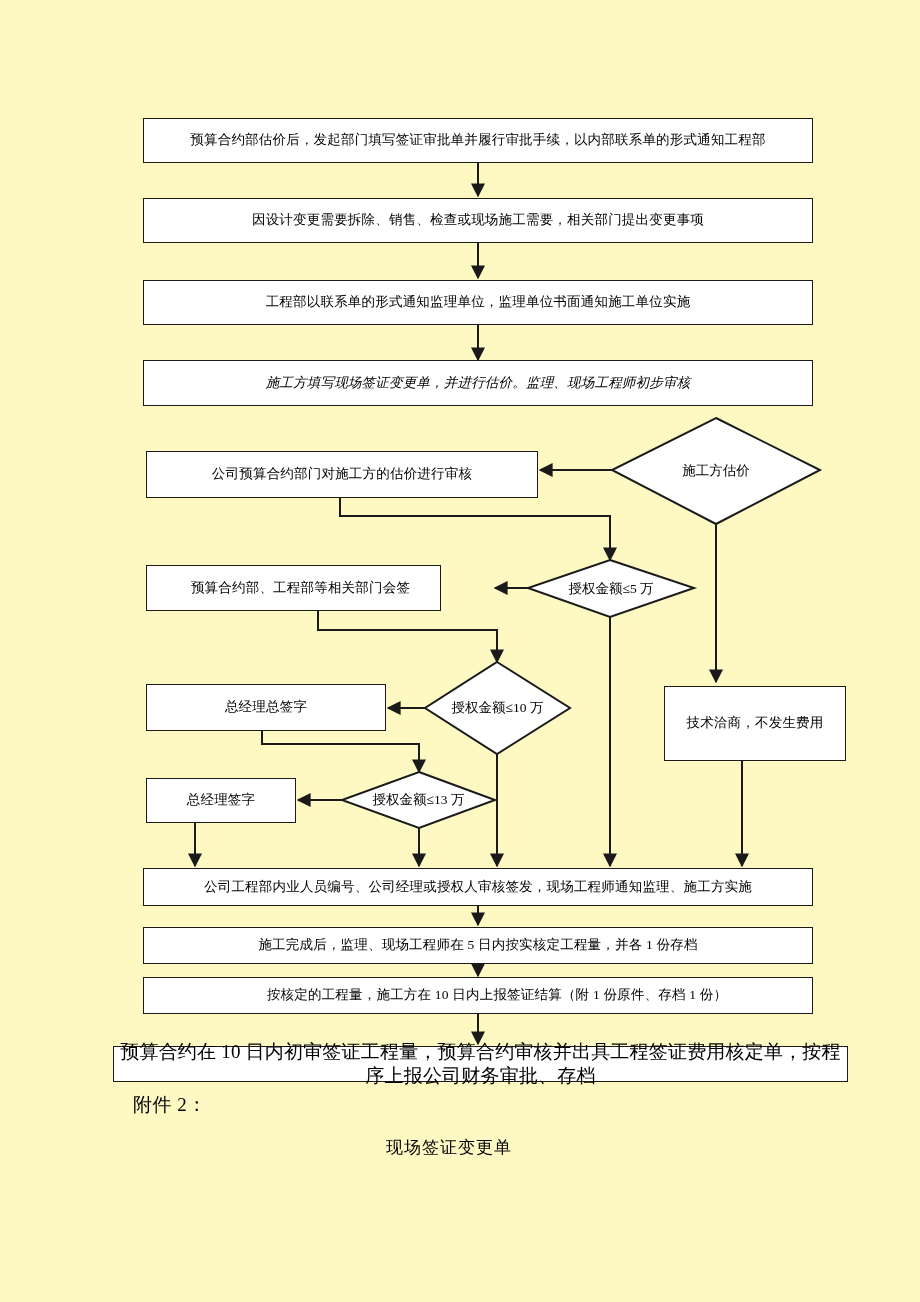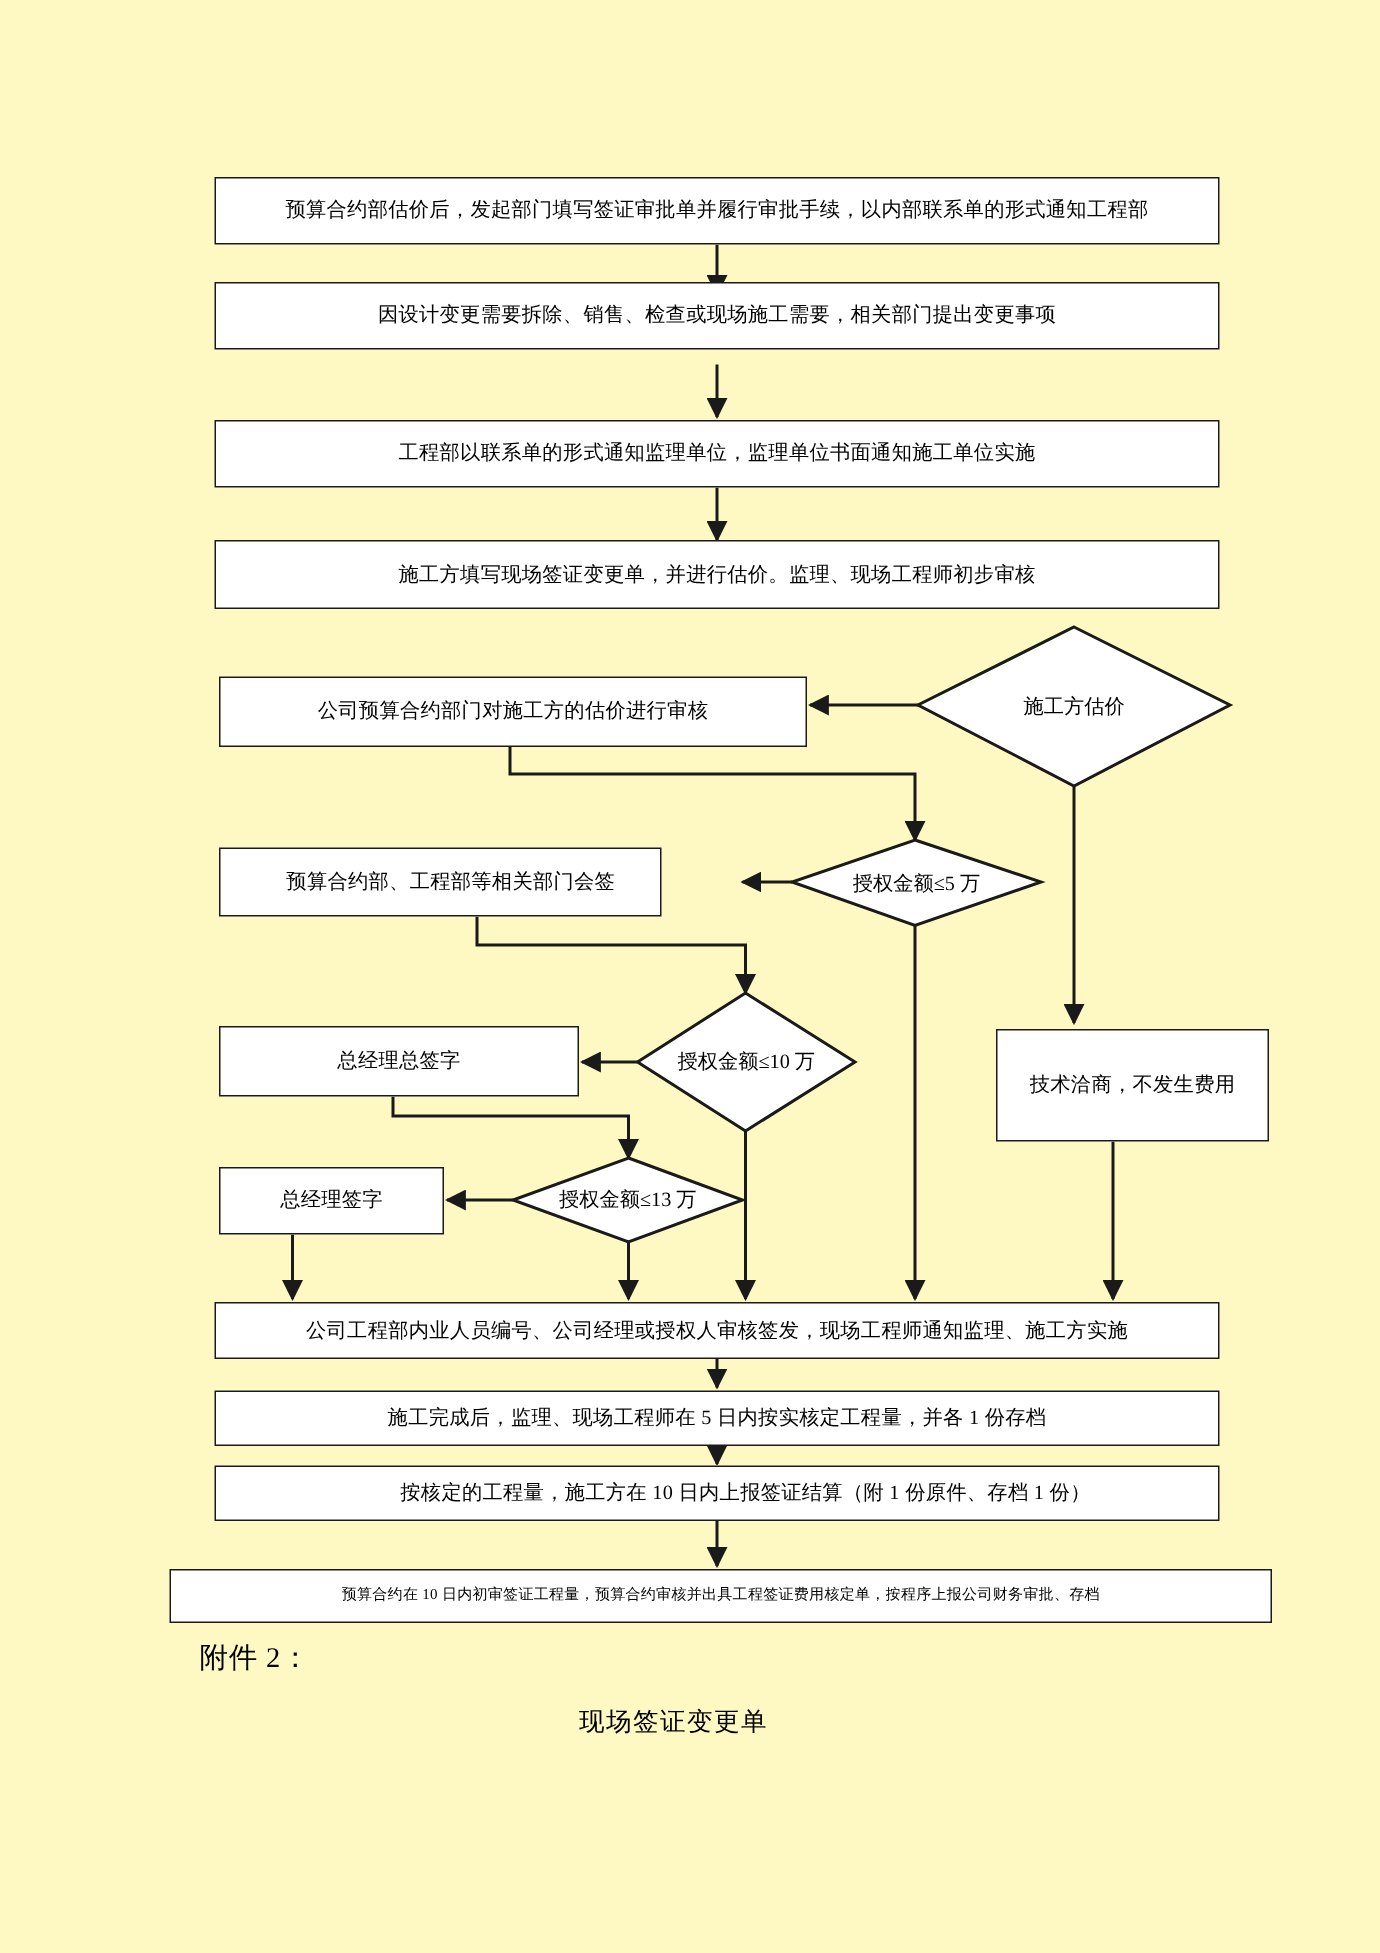--- a/index.html
+++ b/index.html
@@ -33,21 +33,21 @@
     display: flex;
     align-items: center;
     justify-content: center;
     text-align: center;
     line-height: 1.25;
     font-size: 13.5px;
     letter-spacing: 0.2px;
     padding: 0 6px;
   }
   .node-box.wide-text {
-    font-size: 10px;
+    font-size: 19px;
   }
   .diamond {
     position: absolute;
     display: flex;
     align-items: center;
     justify-content: center;
     text-align: center;
     font-size: 13.5px;
     pointer-events: none;
   }
@@ -124,29 +124,29 @@
       <polygon points="610,560 694,588 610,617 528,588"></polygon>
       <polygon points="497,662 570,708 497,754 425,708"></polygon>
       <polygon points="419,772 495,800 419,828 342,800"></polygon>
     </g>
   </svg>
 
   <div class="node-box" style="left:143px; top:118px; width:670px; height:45px;">
     <span>预算合约部估价后，发起部门填写签证审批单并履行审批手续，以内部联系单的形式通知工程部</span>
   </div>
 
-  <div class="node-box" style="left:143px; top:188px; width:670px; height:45px;">
+  <div class="node-box" style="left:143px; top:198px; width:670px; height:45px;">
     <span>因设计变更需要拆除、销售、检查或现场施工需要，相关部门提出变更事项</span>
   </div>
 
   <div class="node-box" style="left:143px; top:280px; width:670px; height:45px;">
     <span>工程部以联系单的形式通知监理单位，监理单位书面通知施工单位实施</span>
   </div>
 
-  <div class="node-box" style="left:143px; top:360px; width:670px; height:46px;">
+  <div class="node-box" style="left:143px; top:360px; width:670px; height:46px;font-style:italic;">
     <span>施工方填写现场签证变更单，并进行估价。监理、现场工程师初步审核</span>
   </div>
 
   <div class="node-box" style="left:146px; top:451px; width:392px; height:47px;">
     <span>公司预算合约部门对施工方的估价进行审核</span>
   </div>
 
   <div class="node-box" style="left:146px; top:565px; width:295px; height:46px;padding-left:20px;">
     <span>预算合约部、工程部等相关部门会签</span>
   </div>

